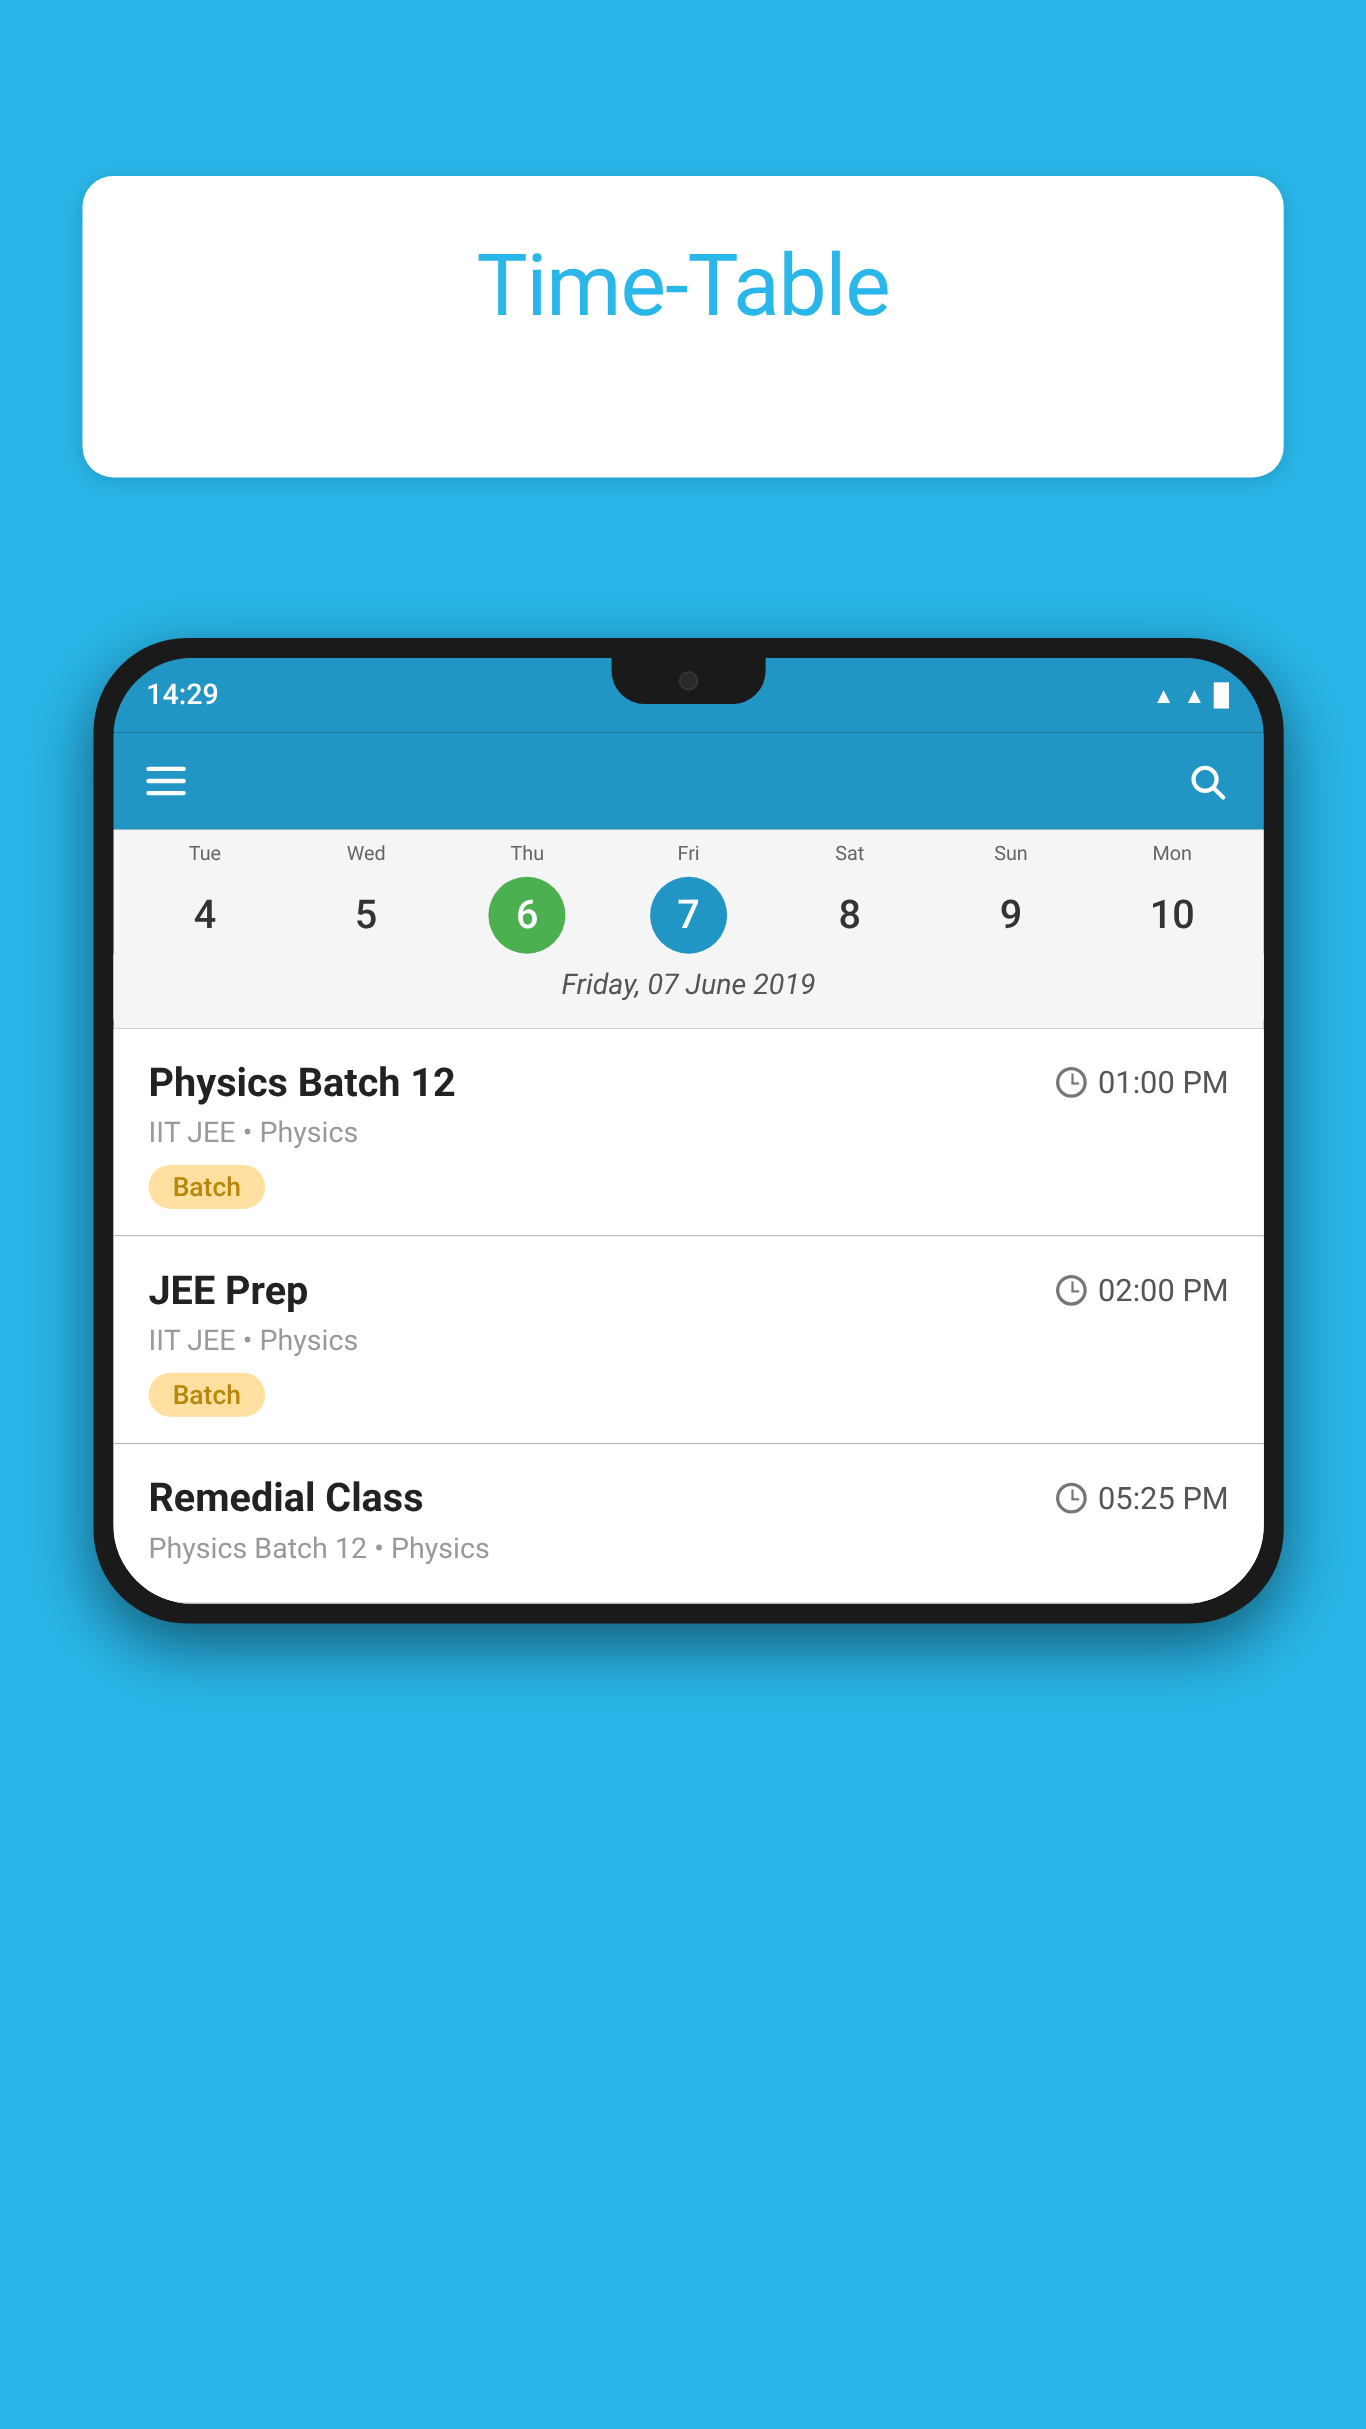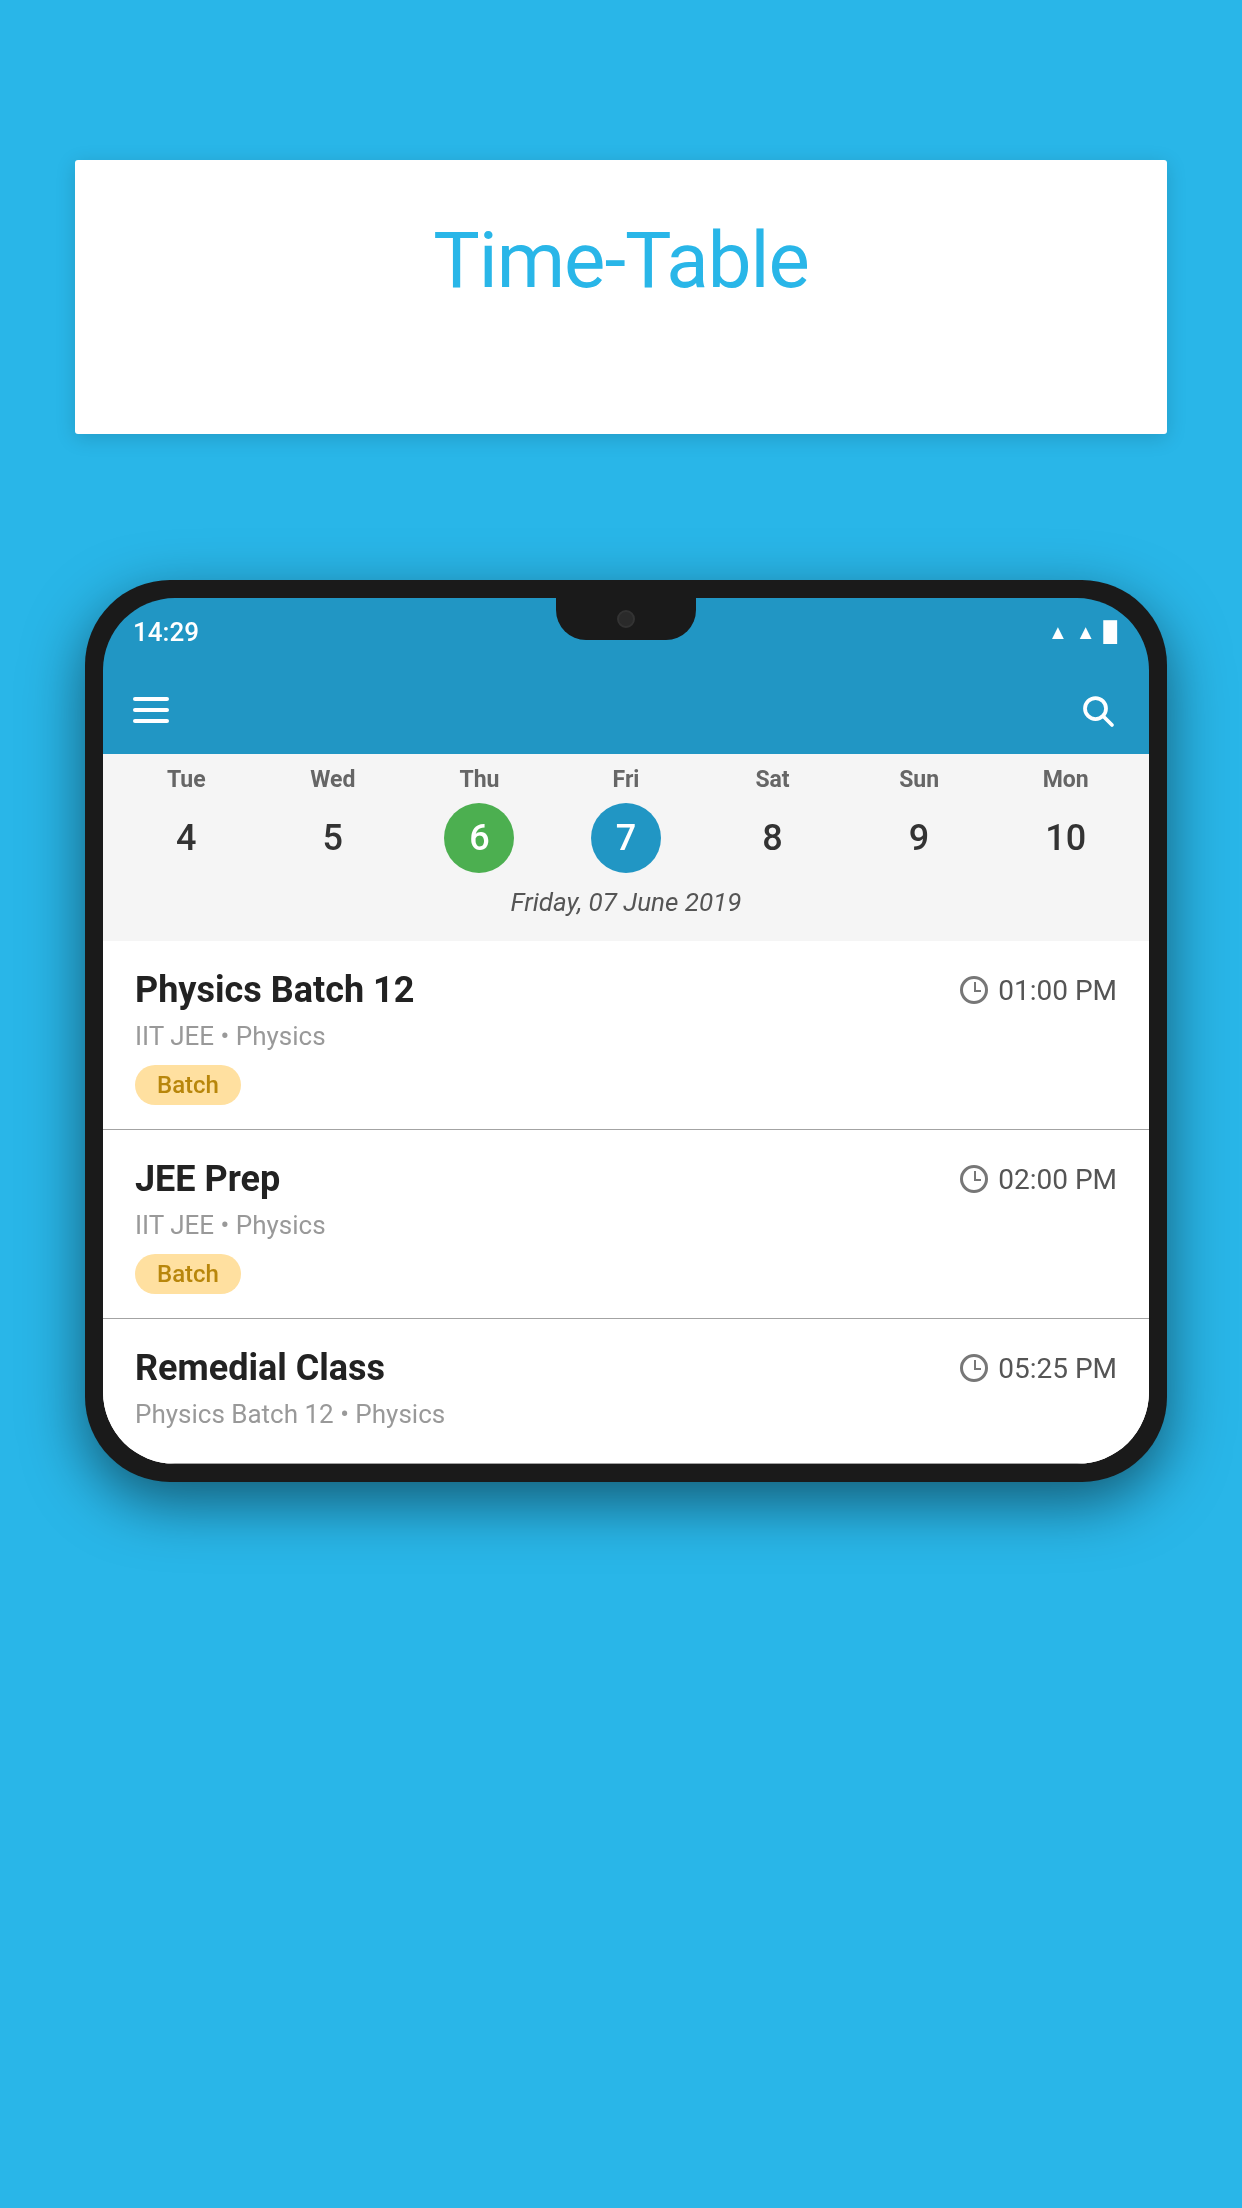--- a/index.html
+++ b/index.html
@@ -17,21 +17,21 @@
     
     .speech-bubble-container {
       position: absolute;
       top: 160px;
       left: 75px;
       right: 75px;
     }
 
     .speech-bubble {
       background: white;
-      border-radius: 3px;
+      border-radius: 28px;
       padding: 55px 60px 60px 60px;
       box-shadow: 0 4px 20px rgba(0,0,0,0.15);
       text-align: center;
     }
 
     .speech-bubble::after {
       content: '';
       display: block;
       width: 0;
       height: 0;
@@ -183,24 +183,23 @@
     }
 
     .day-item {
       display: flex;
       flex-direction: column;
       align-items: center;
       width: 120px;
     }
 
     .day-name {
-      font-size: 23px;
+      font-size: 18px;
       color: #666;
       margin-bottom: 10px;
-      font-weight: bold;
     }
 
     .day-num {
       width: 70px;
       height: 70px;
       display: flex;
       align-items: center;
       justify-content: center;
       font-size: 36px;
       font-weight: 500;

